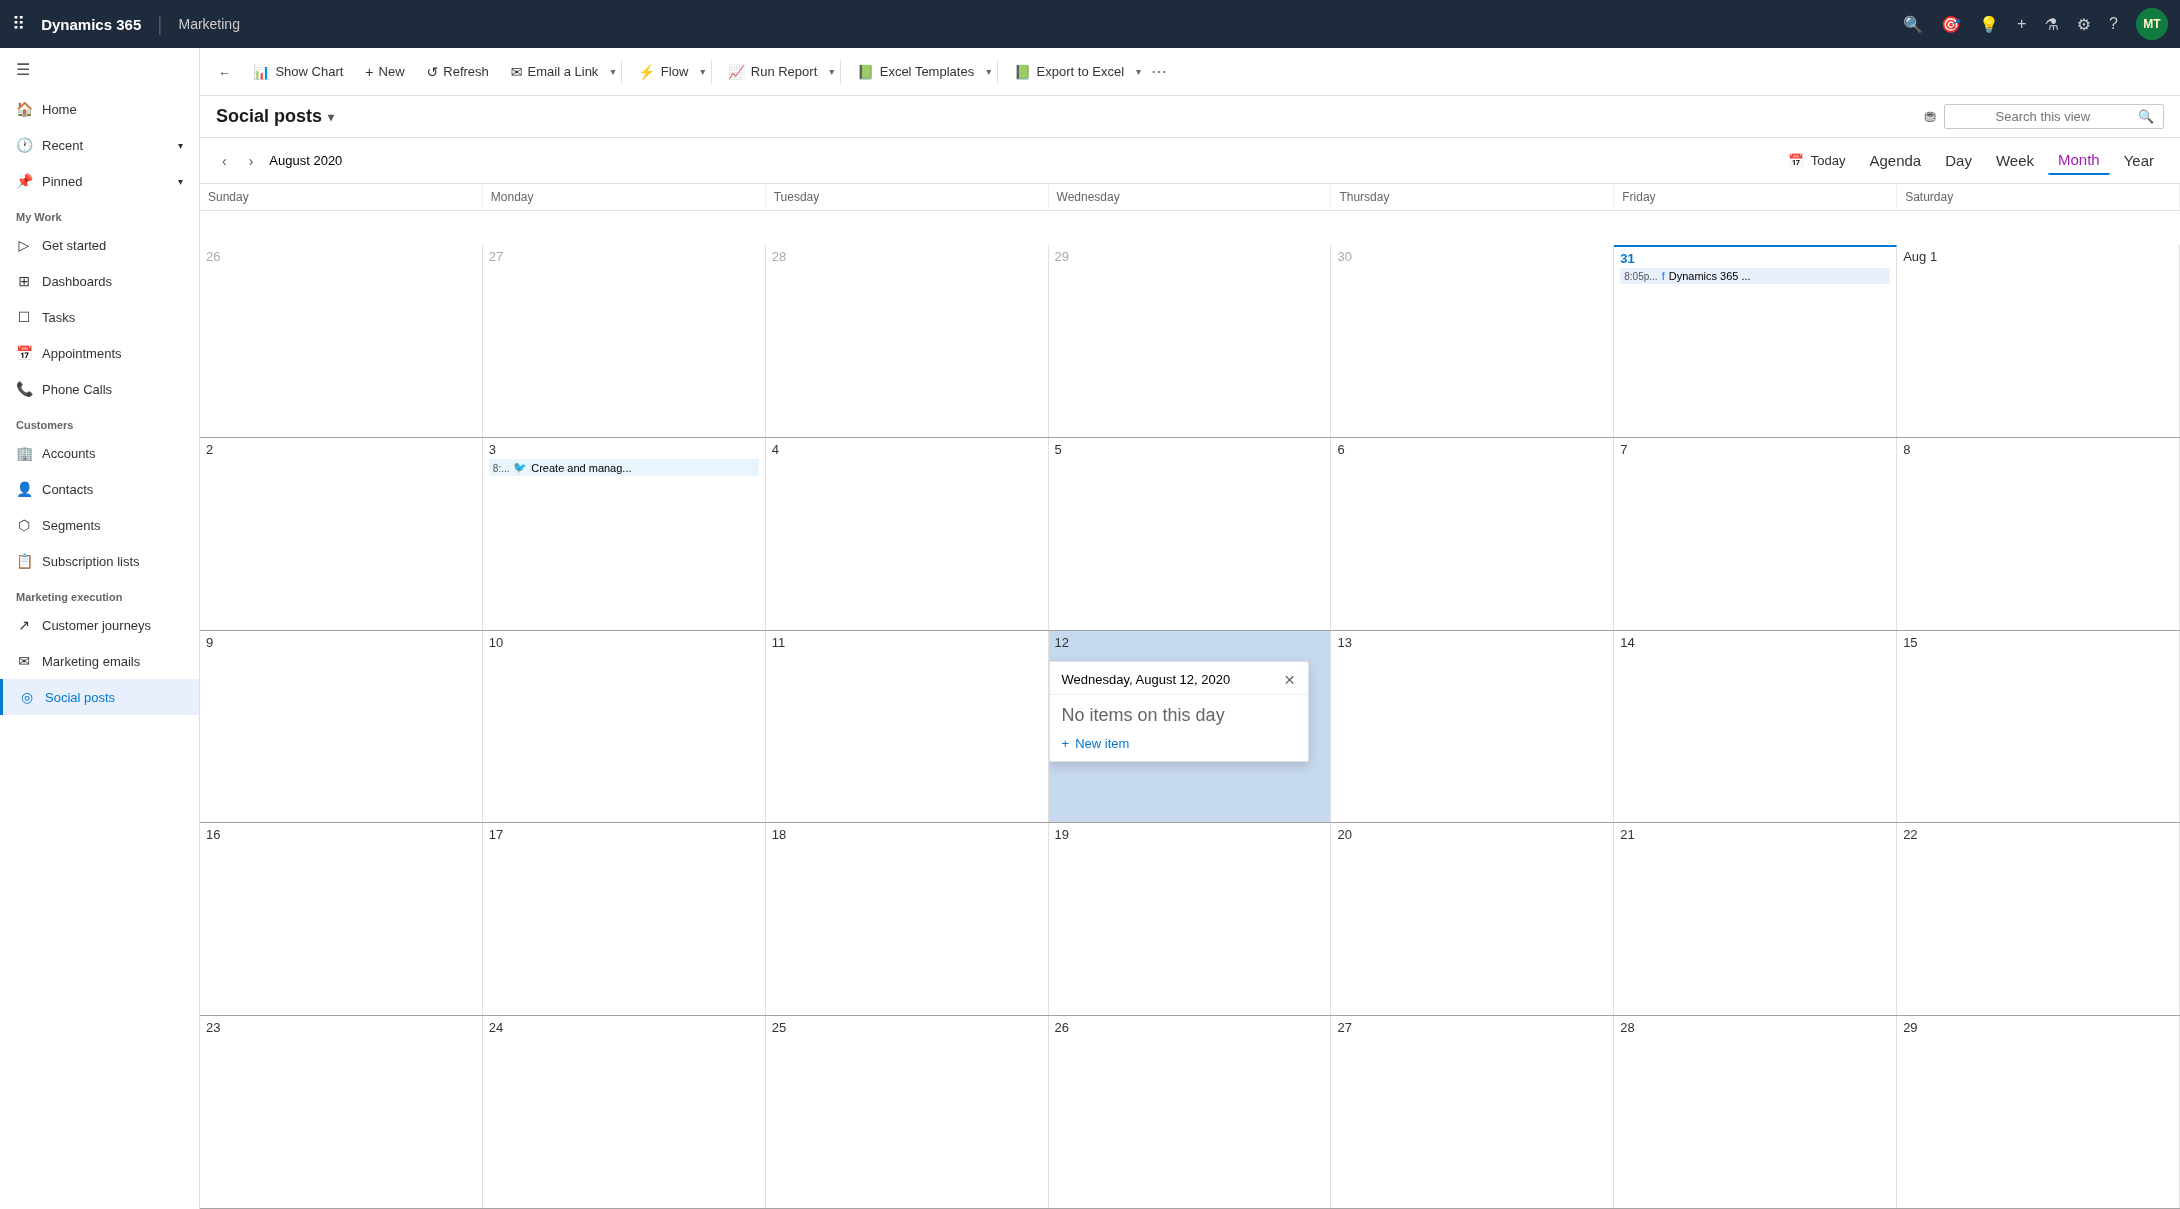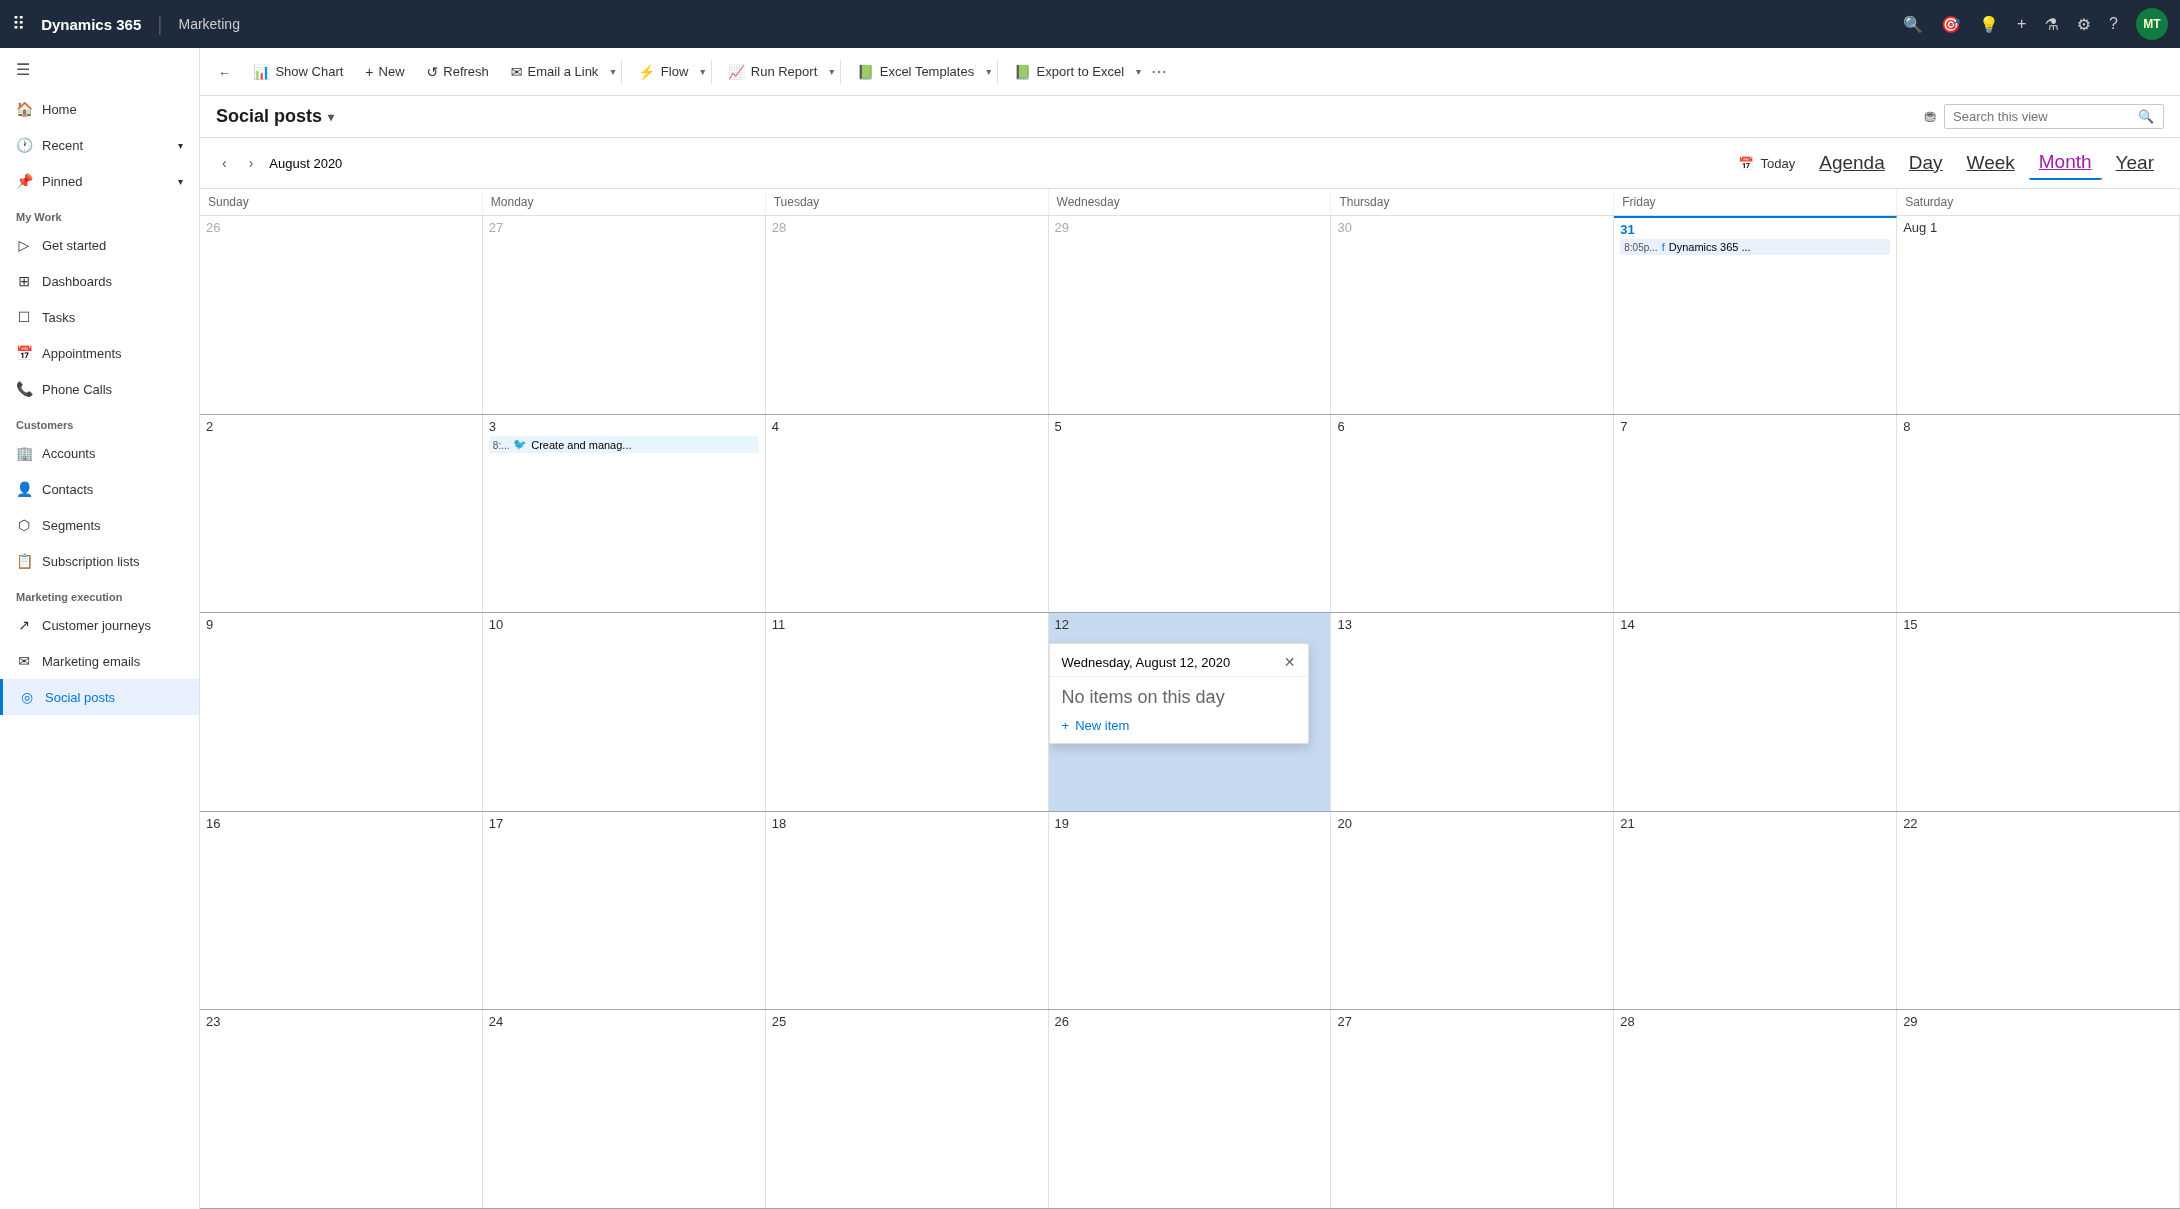--- a/index.html
+++ b/index.html
@@ -106,62 +106,61 @@
       border: 1px solid #c8c8c8;
       border-radius: 2px;
       padding: 4px 8px;
       font-size: 13px;
       width: 220px;
       display: flex;
       align-items: center;
       gap: 6px;
       background: white;
     }
-    .search-box input { border: none; outline: none; flex: 1; font-size: 13px; }
+    .search-box input { border: none; outline: none; flex: 1; font-size: 13px; text-align: center; }
 
     
     .calendar-area { flex: 1; background: white; overflow: hidden; display: flex; flex-direction: column; }
 
     
     .calendar-nav {
       display: flex;
       align-items: center;
       padding: 8px 16px;
       gap: 10px;
       border-bottom: 1px solid #e0e0e0;
       flex-shrink: 0;
     }
     .cal-arrow { border: none; background: none; cursor: pointer; font-size: 14px; color: #555; padding: 4px 6px; }
     .cal-view-right { margin-left: auto; display: flex; align-items: center; gap: 4px; }
     .cal-view-btn {
       border: none;
       background: none;
       padding: 5px 10px;
       cursor: pointer;
-      font-size: 19px;
+      font-size: 15px;
       color: #333;
       border-radius: 2px;
-      text-decoration: underline;
     }
     .cal-view-btn.active { color: #a21caf; border-bottom: 2px solid #0078d4; }
     .cal-today-btn {
       display: flex;
       align-items: center;
       gap: 6px;
       border: none;
       background: none;
       padding: 5px 10px;
       cursor: pointer;
       font-size: 13px;
       color: #333;
       border-radius: 2px;
     }
 
     
-    .calendar-grid { flex: 1; display: flex; flex-direction: column; overflow: hidden; }
+    .calendar-grid { flex: 1; display: flex; flex-direction: column; overflow: hidden; gap: 34px; }
     .cal-header-row {
       display: grid;
       grid-template-columns: repeat(7, 1fr);
       border-bottom: 1px solid #e0e0e0;
       flex-shrink: 0;
     }
     .cal-day-header {
       padding: 6px 8px;
       font-size: 12px;
       color: #666;

